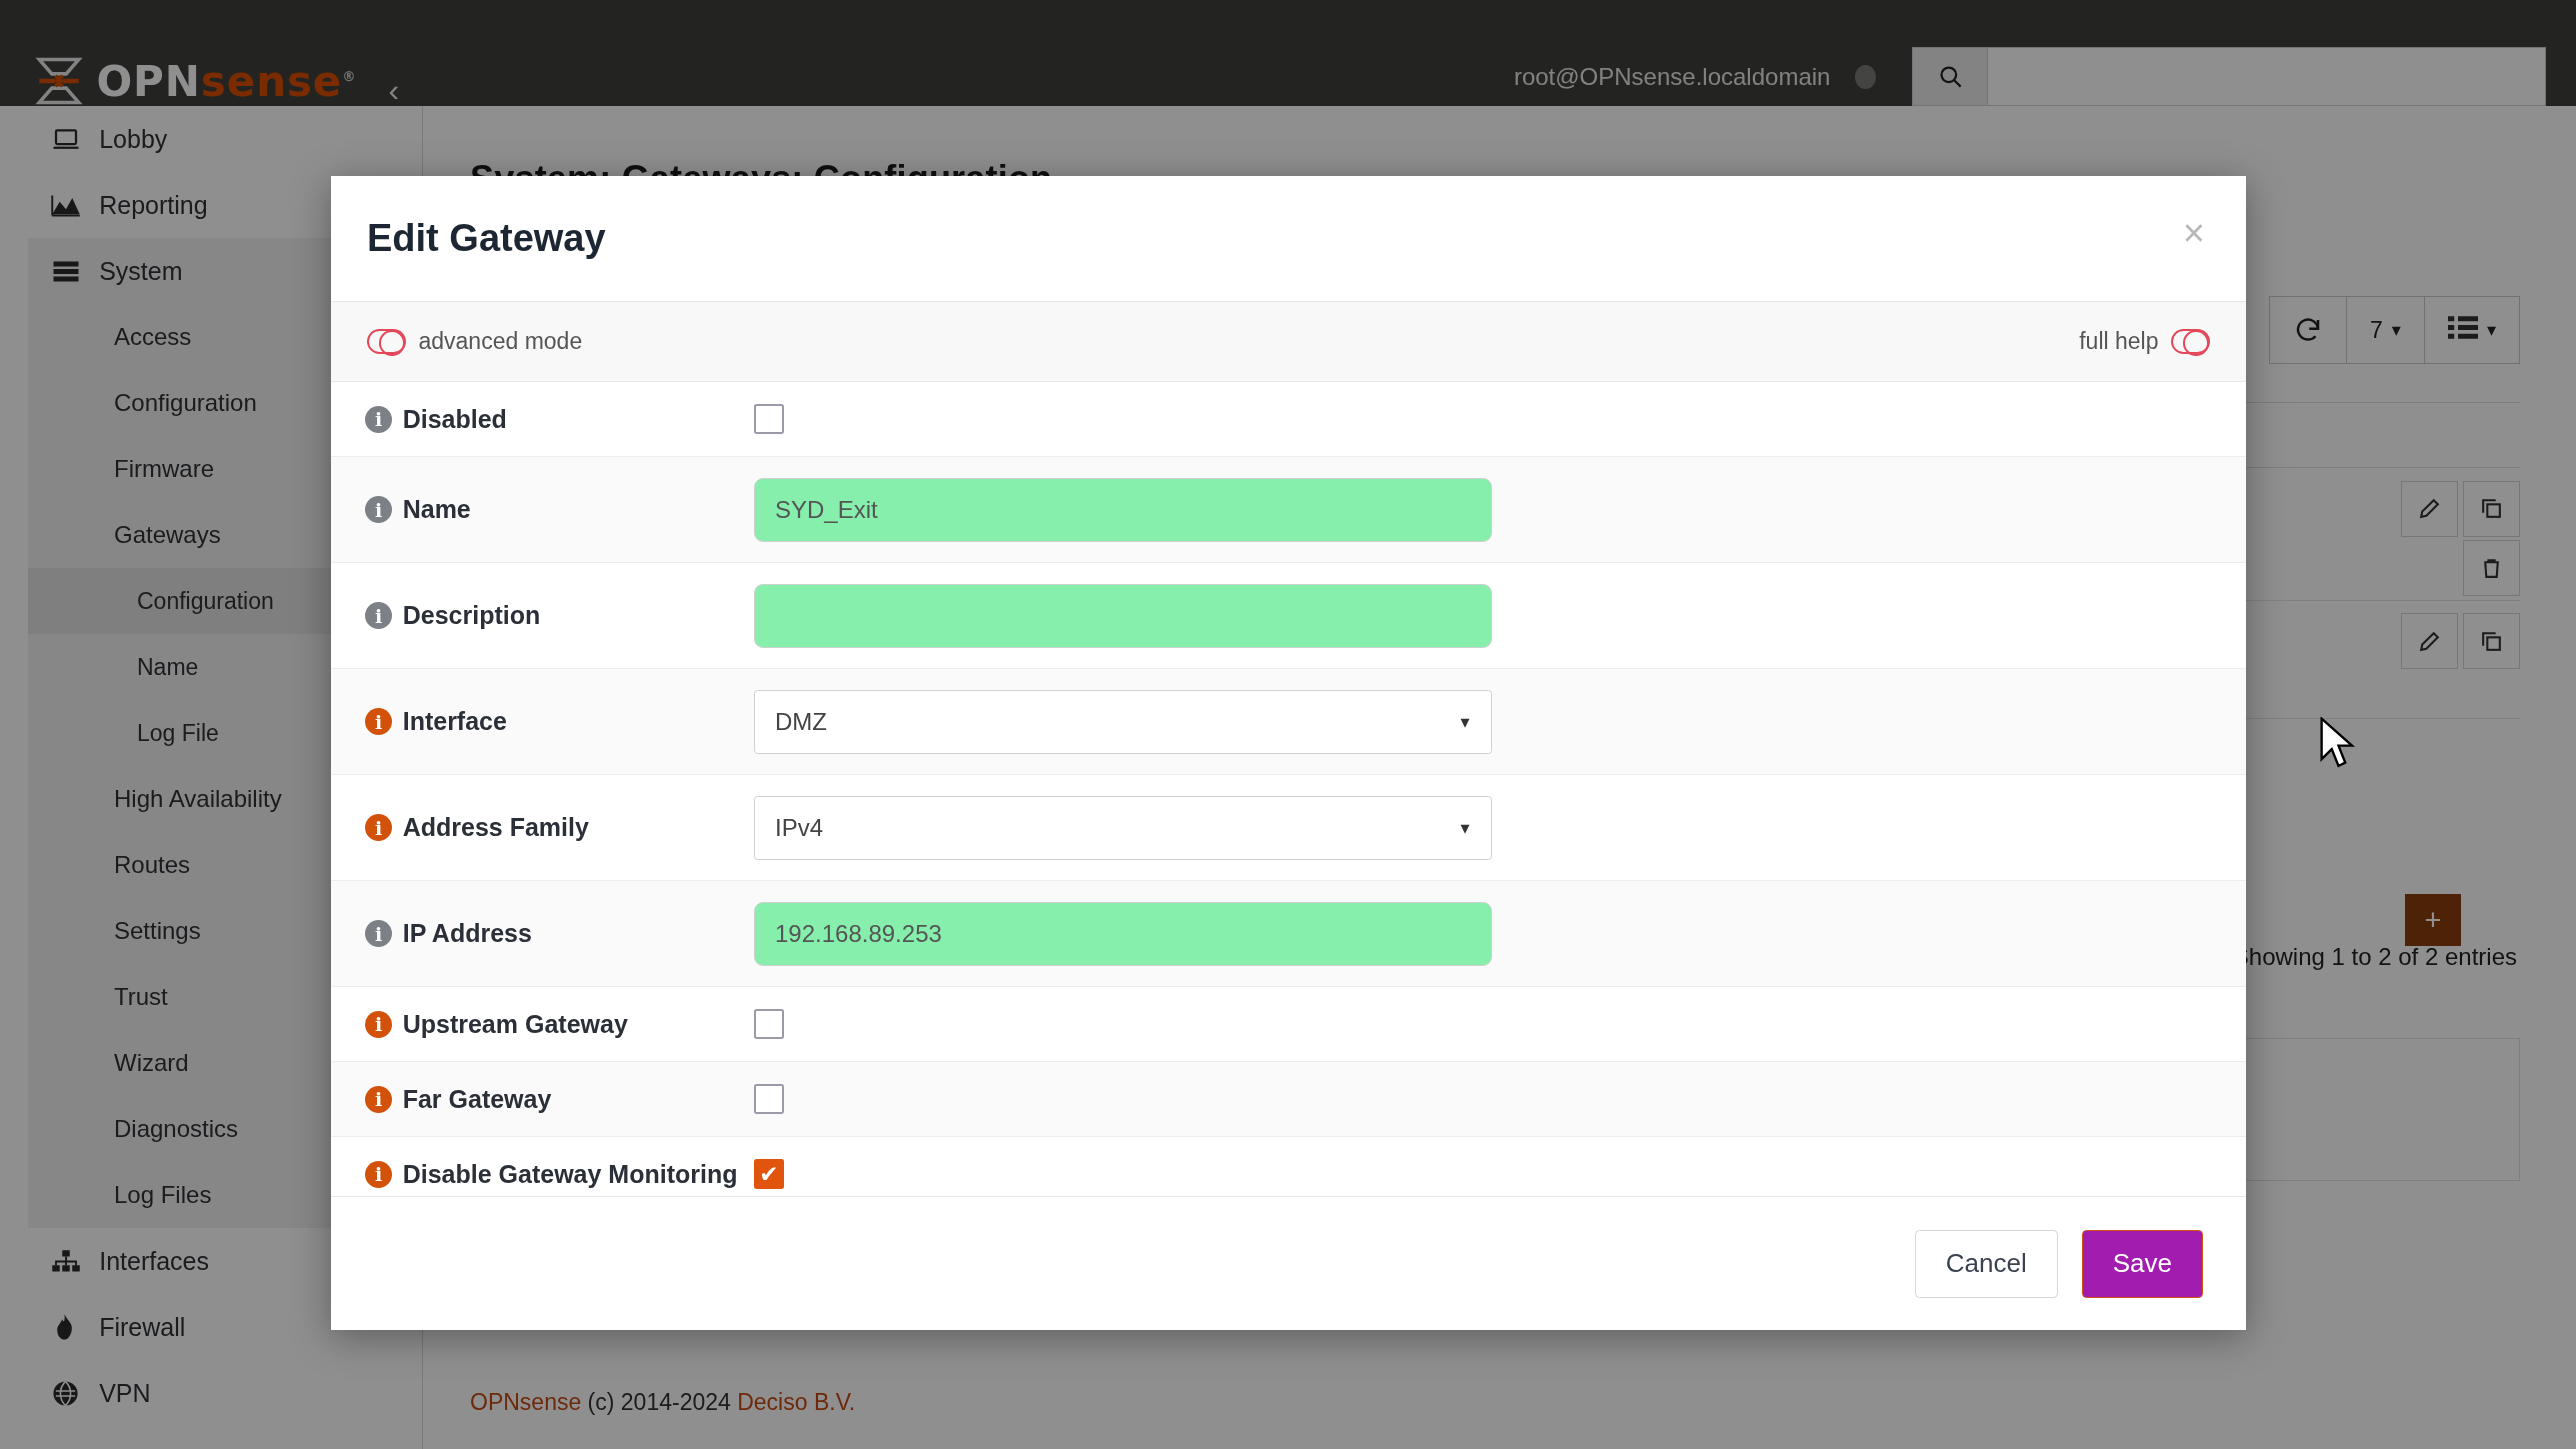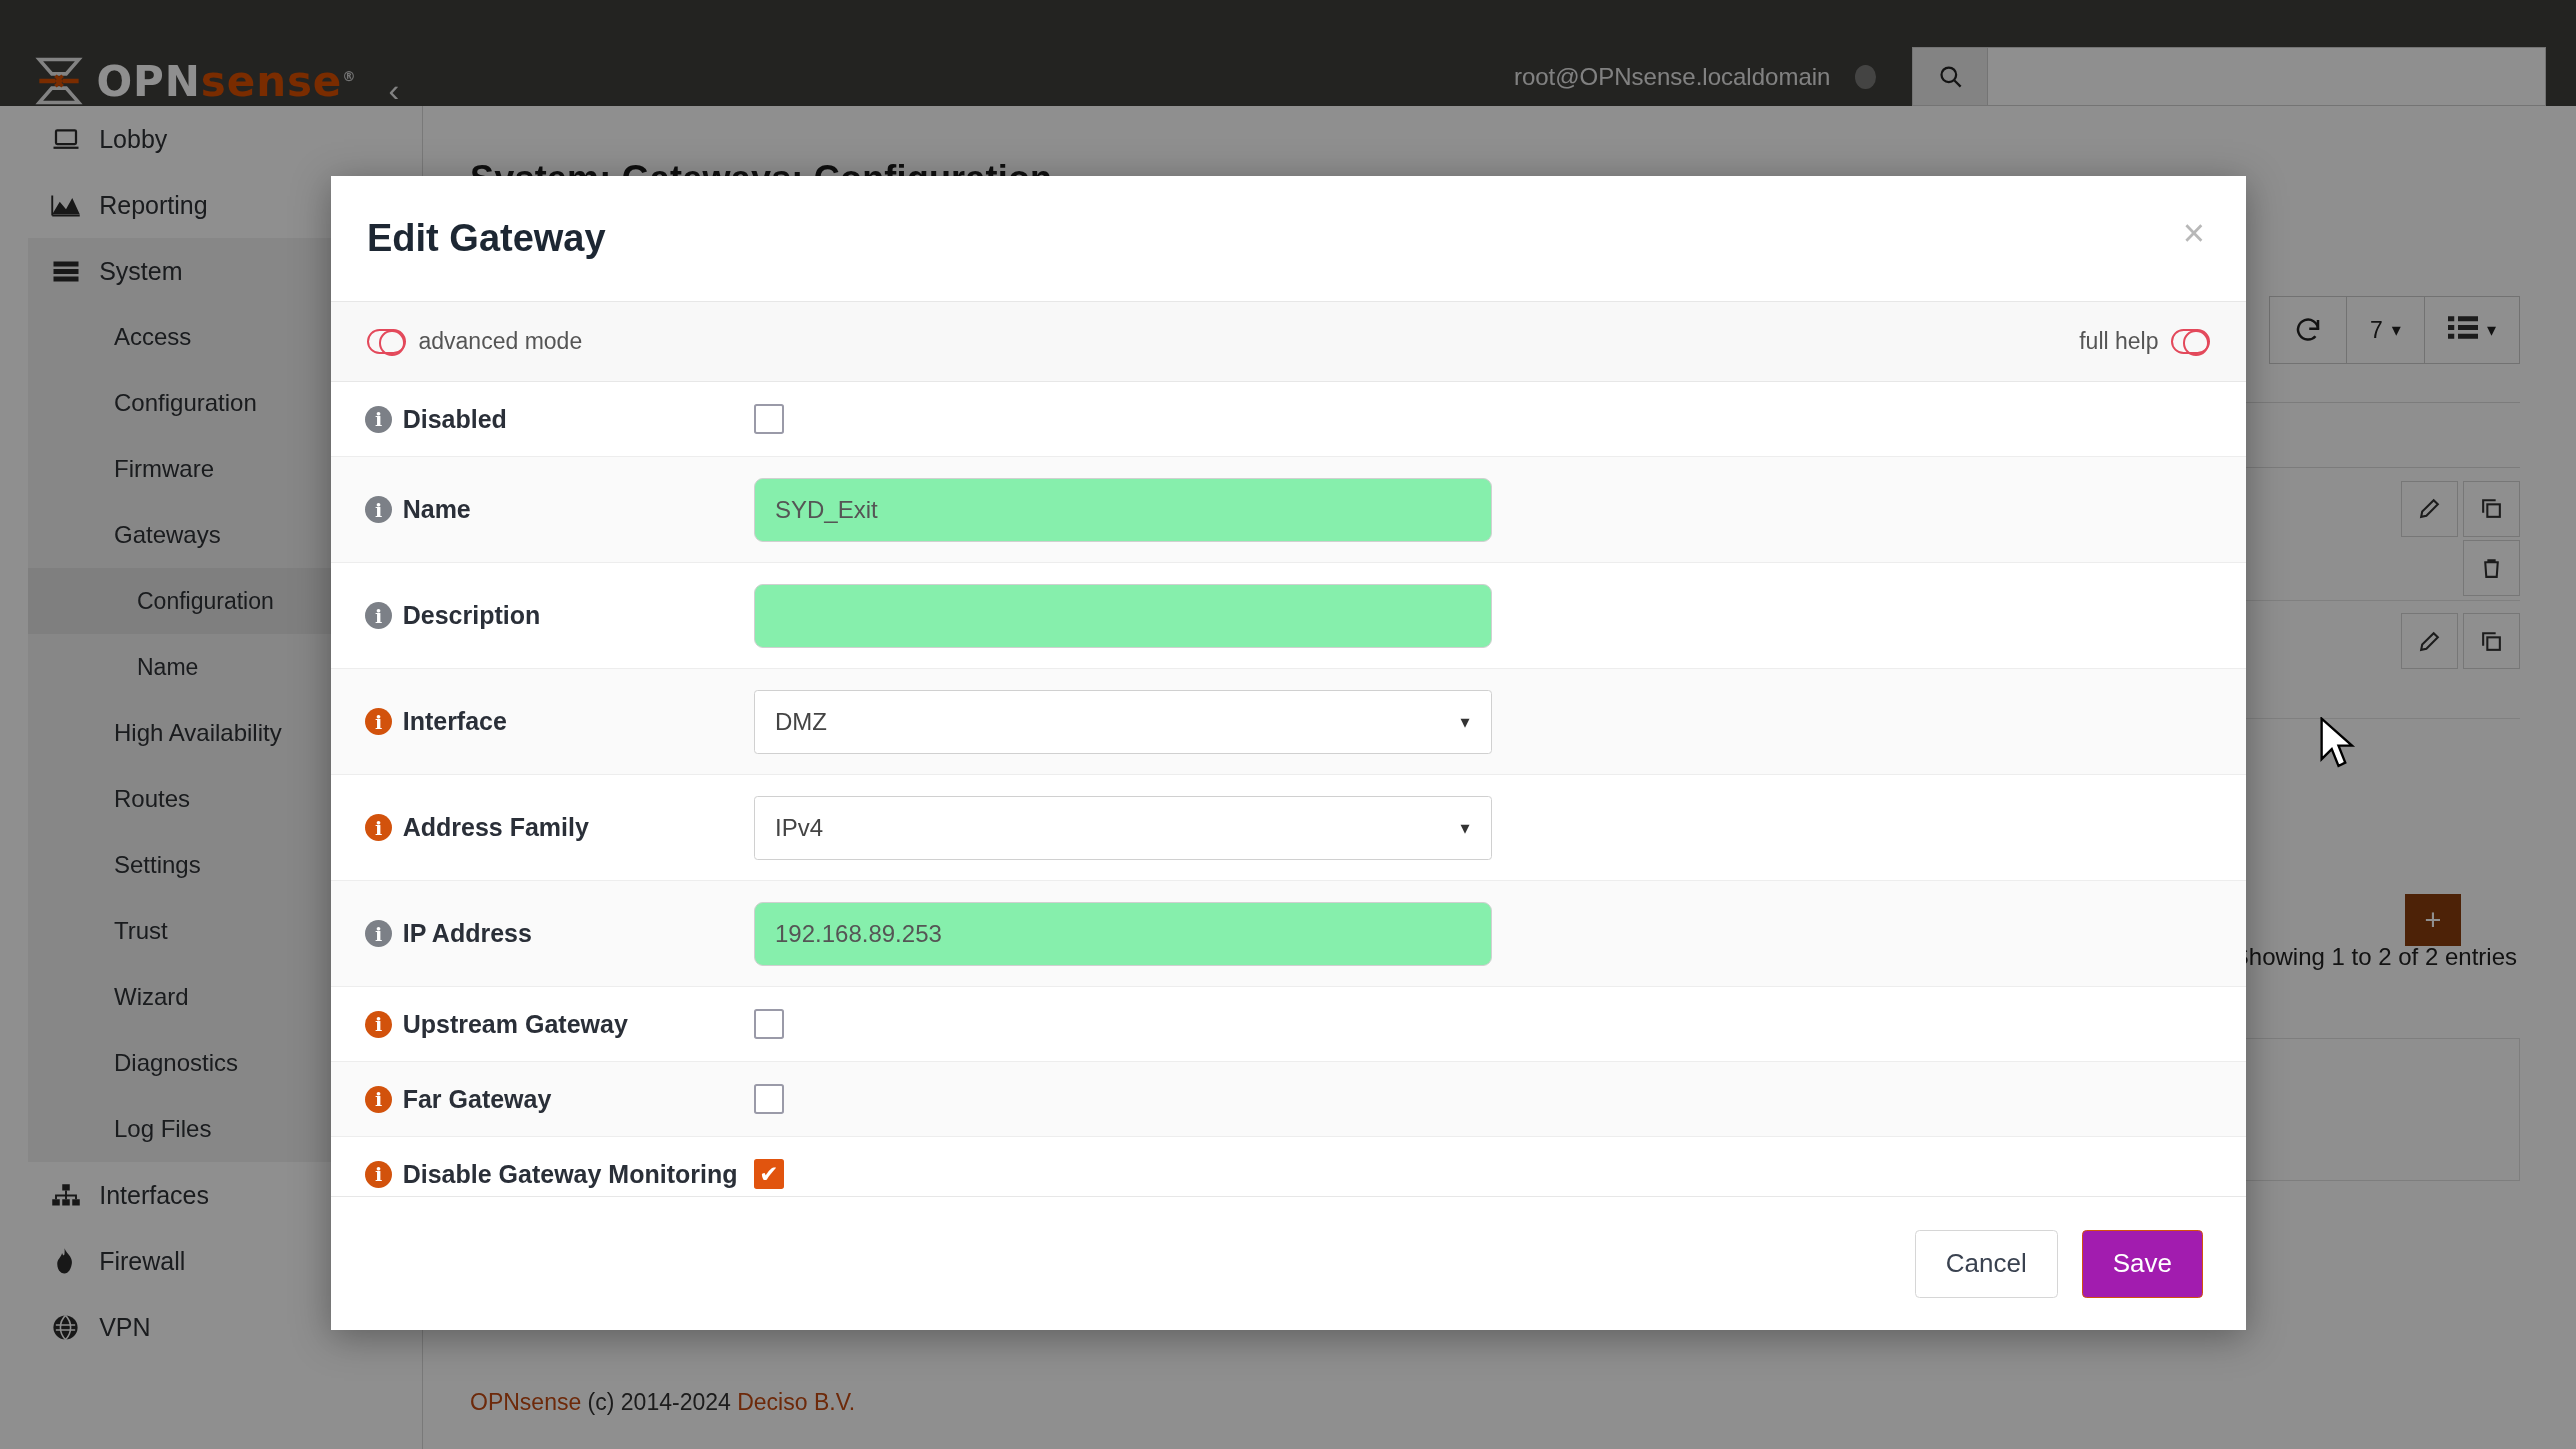--- a/index.html
+++ b/index.html
@@ -320,20 +320,23 @@
     <span>Firmware</span>
   </div>
   <div class="nav-sub nav-group-open">
     <span>Gateways</span>
   </div>
   <div class="nav-sub2 active">
     <span>Configuration</span>
   </div>
   <div class="nav-sub2 nav-group-open">
     <span>Name</span>
+  </div>
+  <div class="nav-sub2 nav-group-open">
+    <span>Log File</span>
   </div>
   <div class="nav-sub nav-group-open">
     <span>High Availability</span>
   </div>
   <div class="nav-sub nav-group-open">
     <span>Routes</span>
   </div>
   <div class="nav-sub nav-group-open">
     <span>Settings</span>
   </div>

